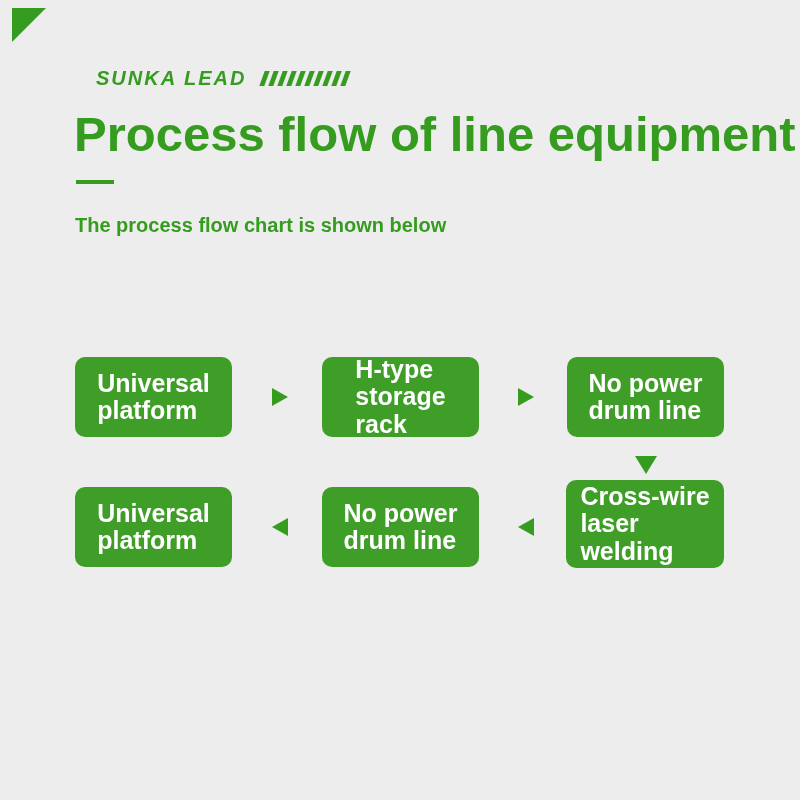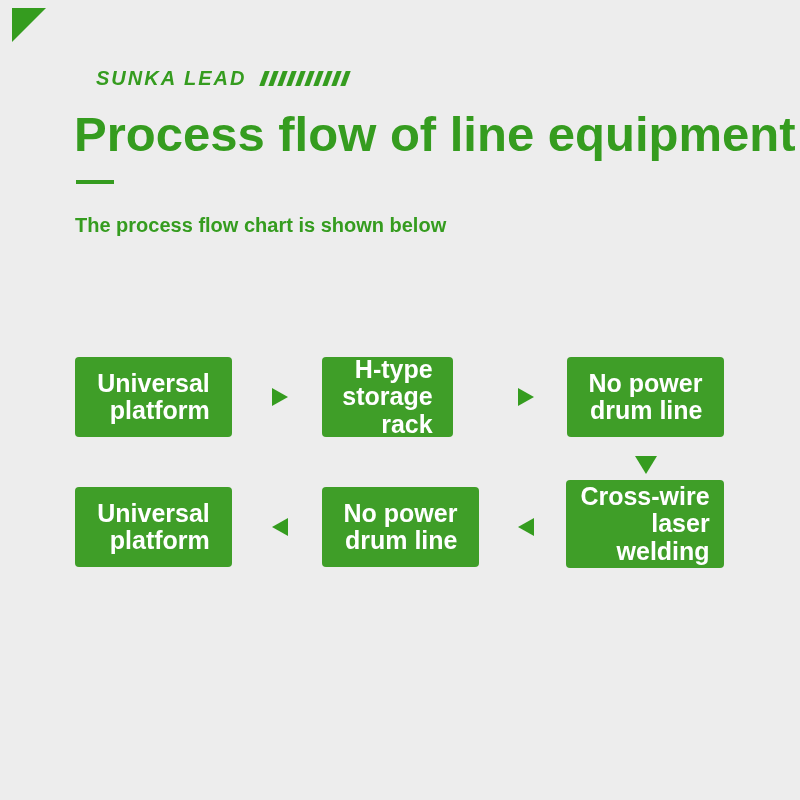--- a/index.html
+++ b/index.html
@@ -44,28 +44,28 @@
     background:var(--accent);
   }
   .page-subtitle{
     position:absolute;left:75px;top:213px;
     font-size:20px;line-height:1.2;color:var(--accent);font-weight:700;
   }
   .flow{position:absolute;left:0;top:0;width:800px;height:800px;}
   .box{
     position:absolute;
     background:var(--box);
-    border-radius:4px;
+    border-radius:10px;
     color:var(--boxtext);
     font-weight:700;font-size:25px;line-height:1.1;
     display:flex;align-items:center;justify-content:center;
-    text-align:right;white-space:pre-line;
+    text-align:left;white-space:pre-line;
   }
   .b1{left:75px;top:357px;width:157px;height:80px;}
-  .b2{left:322px;top:357px;width:131px;height:80px;}
+  .b2{left:322px;top:357px;width:157px;height:80px;}
   .b3{left:567px;top:357px;width:157px;height:80px;}
   .b4{left:75px;top:487px;width:157px;height:80px;}
   .b5{left:322px;top:487px;width:157px;height:80px;}
   .b6{left:566px;top:480px;width:158px;height:88px;}
   .arrow{position:absolute;width:0;height:0;}
   .arrow-right{
     border-top:9px solid transparent;border-bottom:9px solid transparent;
     border-left:16px solid var(--accent);
   }
   .ar1{left:272px;top:388px;}

